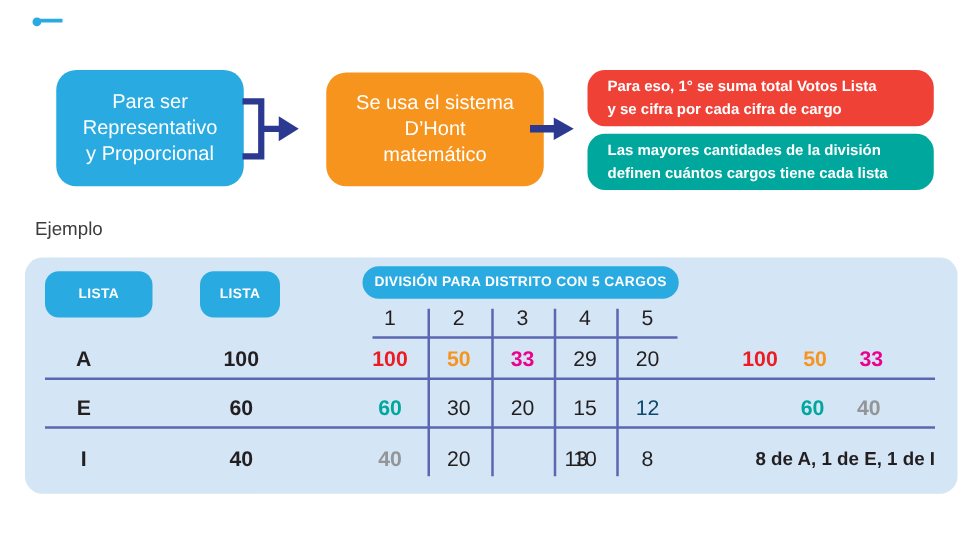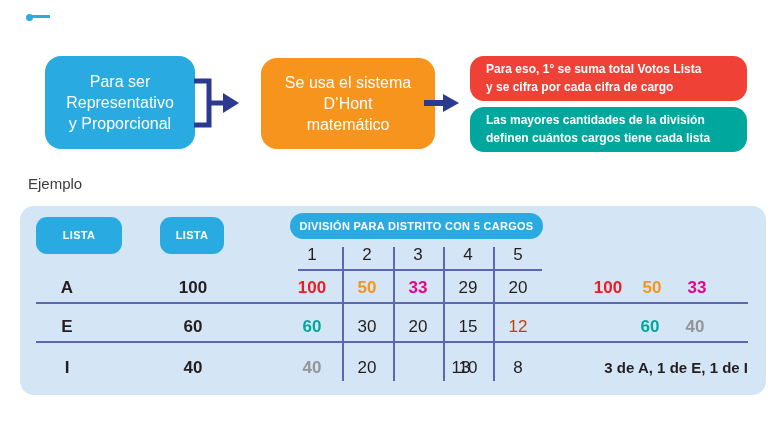--- a/index.html
+++ b/index.html
@@ -137,29 +137,29 @@
     <span class="cell row-a eleg ea1 b" style="color: rgb(237, 28, 36);">100</span>
     <span class="cell row-a eleg ea2 b" style="color: rgb(247, 148, 30);">50</span>
     <span class="cell row-a eleg ea3 b" style="color: rgb(236, 0, 140);">33</span>
 
     <span class="cell row-e lista-col b">E</span>
     <span class="cell row-e votos-col b">60</span>
     <span class="cell row-e d1 b" style="color: rgb(0, 167, 157);">60</span>
     <span class="cell row-e d2" style="color: rgb(35, 31, 32);">30</span>
     <span class="cell row-e d3" style="color: rgb(35, 31, 32);">20</span>
     <span class="cell row-e d4" style="color: rgb(35, 31, 32);">15</span>
-    <span class="cell row-e d5" style="color: #c2410c;">12</span>
+    <span class="cell row-e d5" style="color: #0c4a6e;">12</span>
     <span class="cell row-e eleg ee1 b" style="color: rgb(0, 167, 157);">60</span>
     <span class="cell row-e eleg ee2 b" style="color: rgb(147, 149, 152);">40</span>
 
     <span class="cell row-i lista-col b">I</span>
     <span class="cell row-i votos-col b">40</span>
     <span class="cell row-i d1 b" style="color: rgb(147, 149, 152);">40</span>
     <span class="cell row-i d2" style="color: rgb(35, 31, 32);">20</span>
     <span class="cell row-i d3" style="color: rgb(35, 31, 32); padding-left: 43px;">13</span>
     <span class="cell row-i d4" style="color: rgb(35, 31, 32);">10</span>
     <span class="cell row-i d5" style="color: rgb(35, 31, 32);">8</span>
-    <span class="eleg-summary">3 de A, 1 de E, 1 de I</span>
+    <span class="eleg-summary">8 de A, 1 de E, 1 de I</span>
 
   </div>
 
 
 </div>
 
 </body></html>

